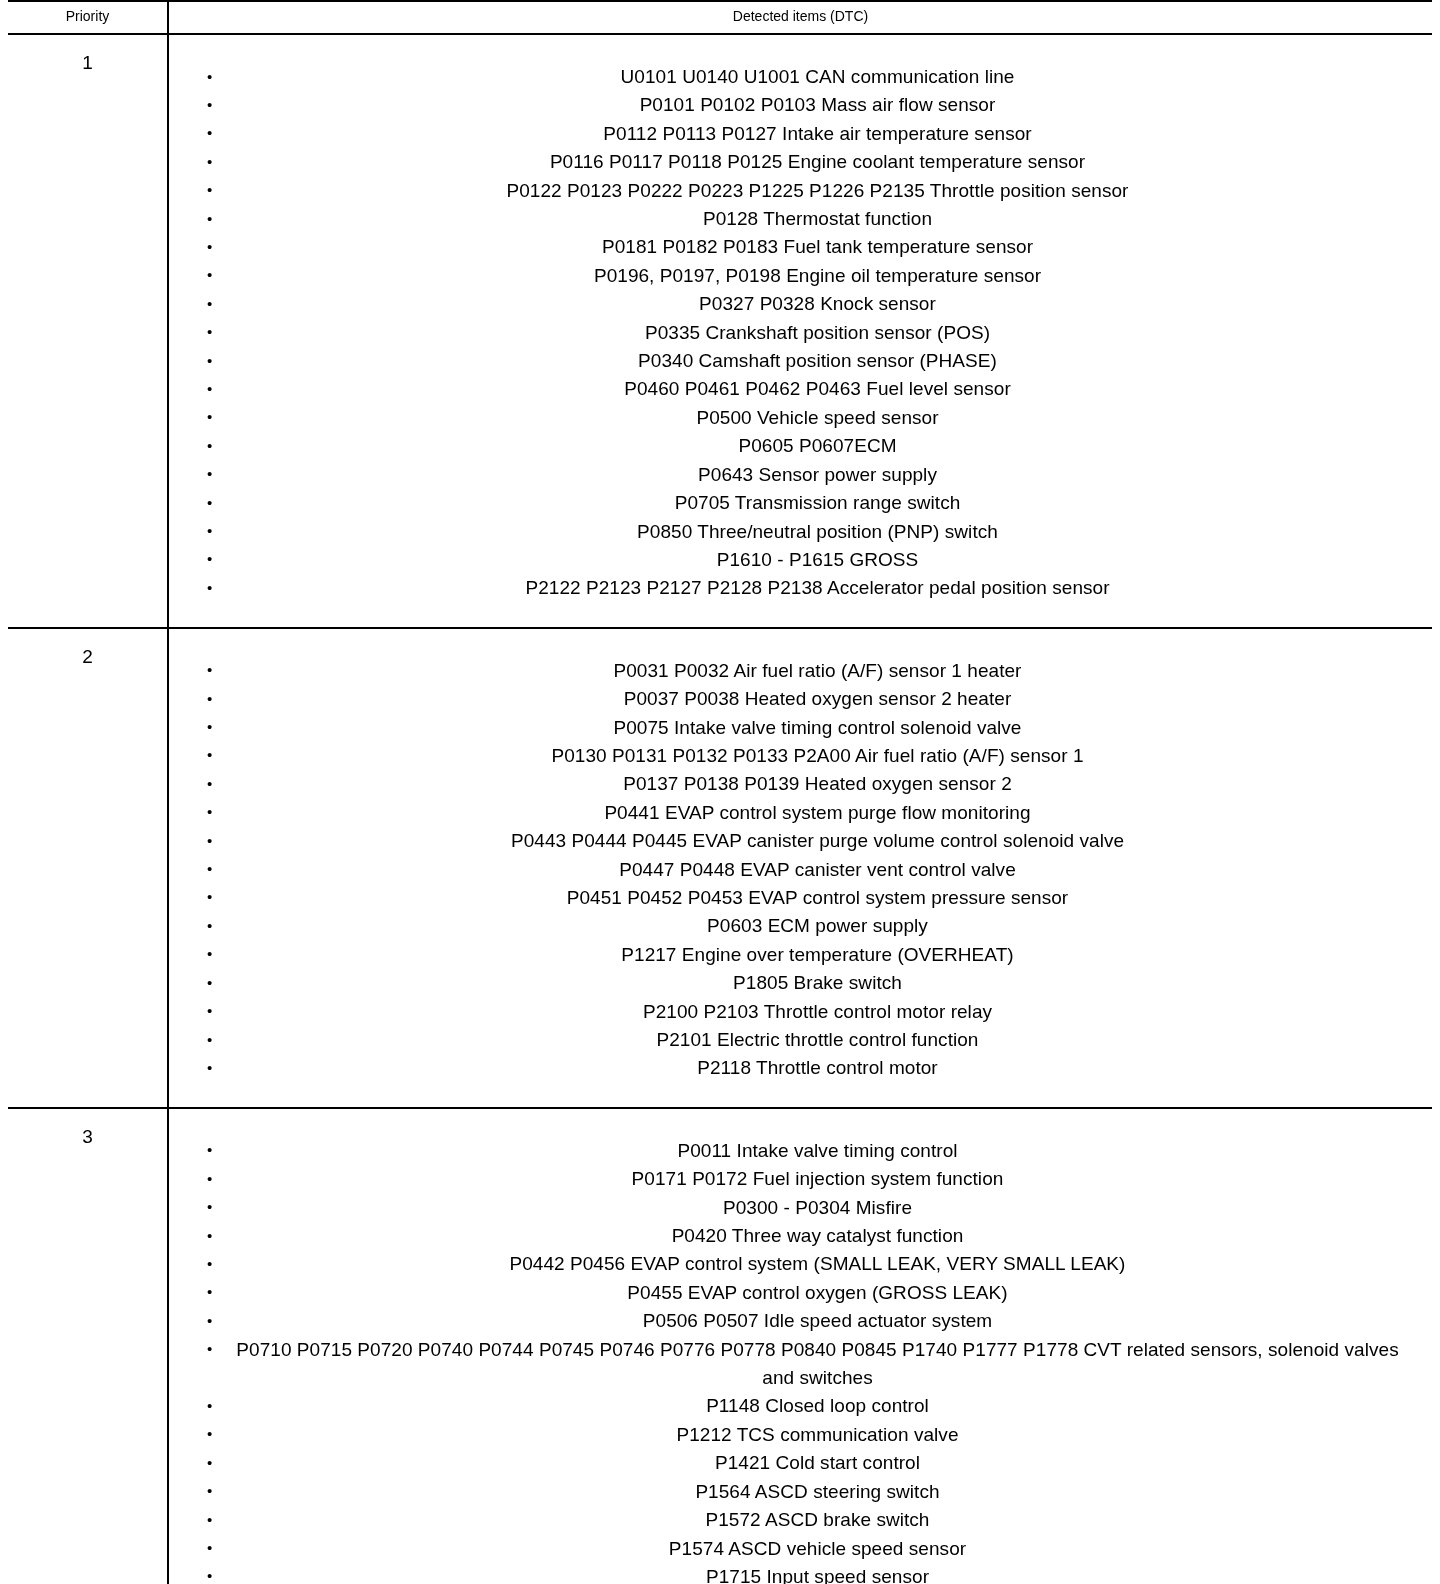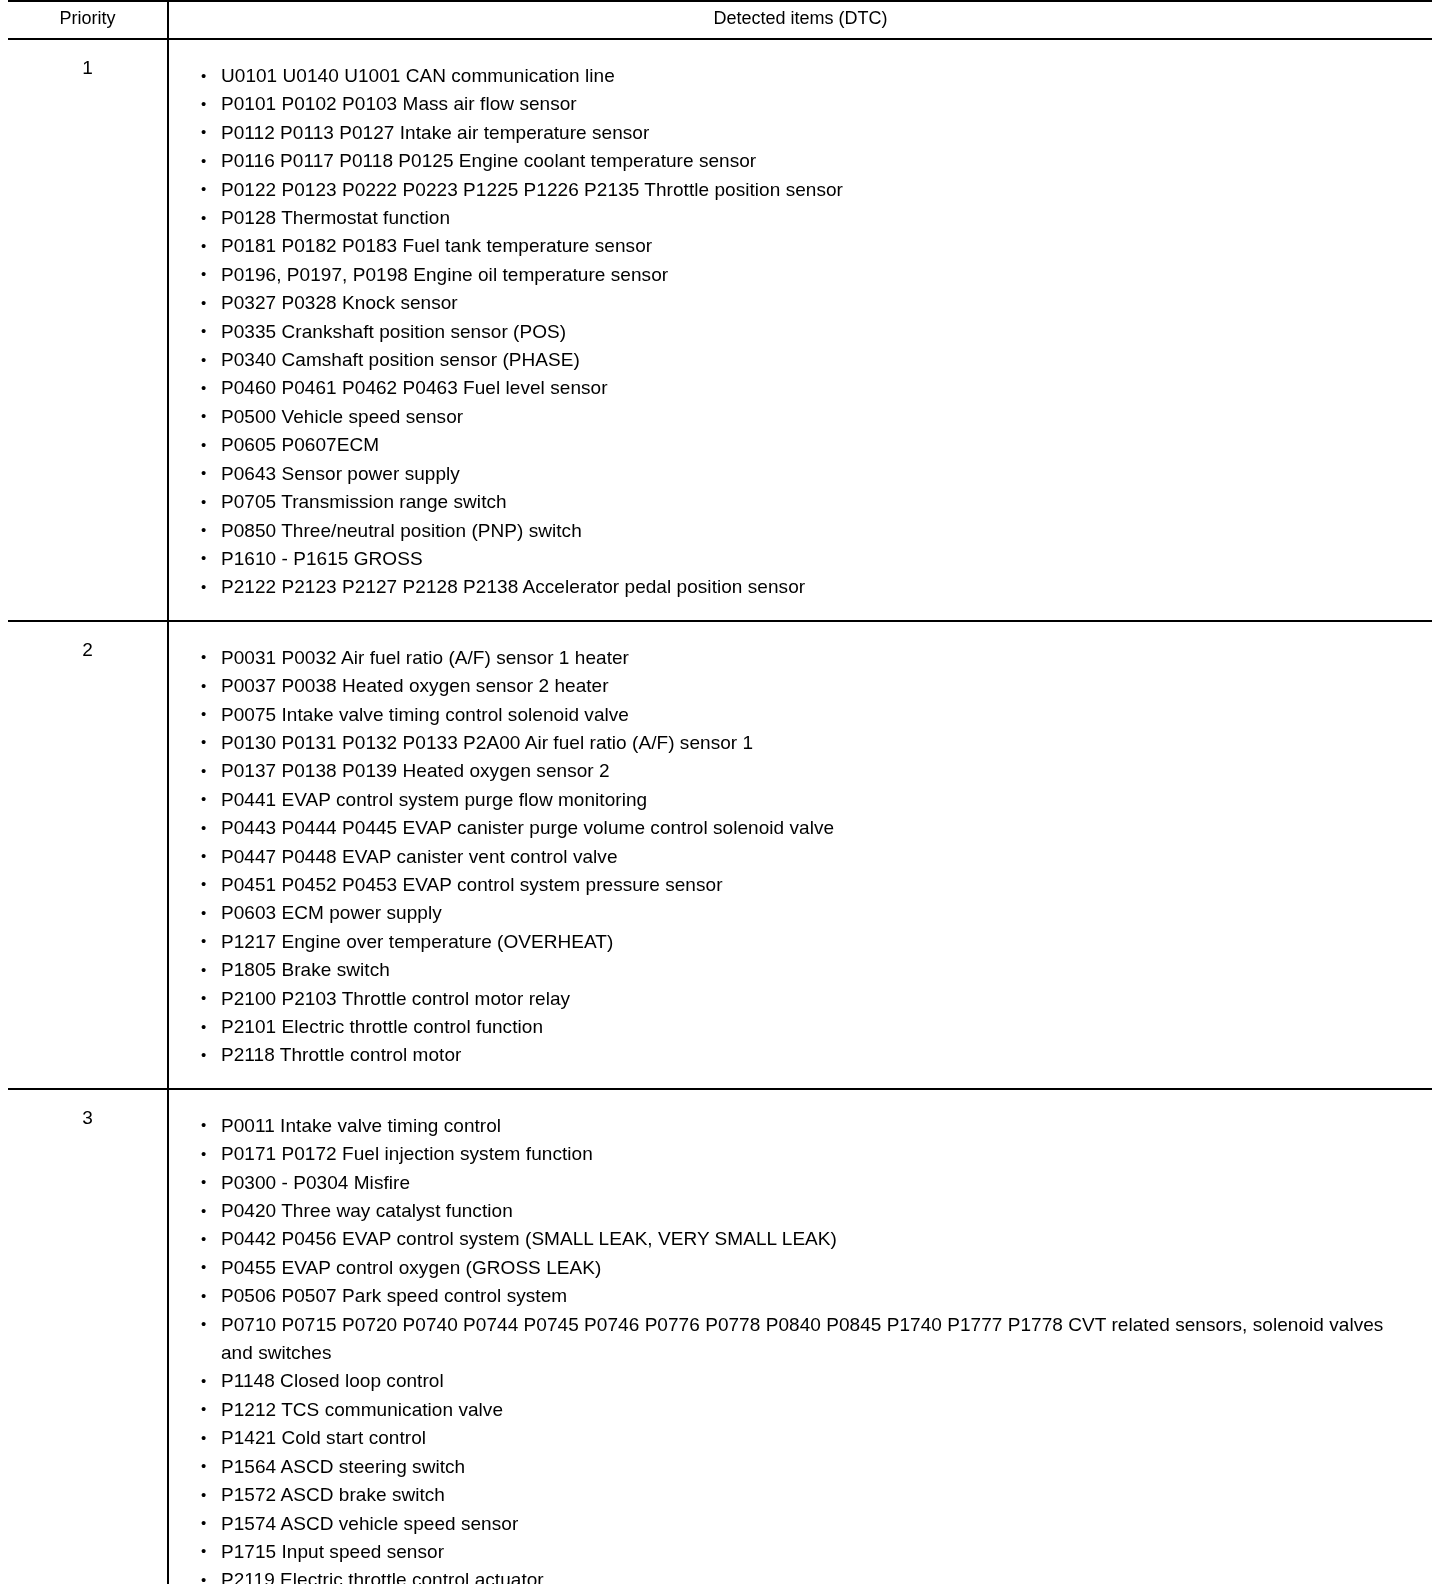--- a/index.html
+++ b/index.html
@@ -23,21 +23,21 @@
   table.dtc-table {
     width: 1424px;
     border-collapse: collapse;
     table-layout: fixed;
   }
   table.dtc-table col.col-priority { width: 160px; }
   table.dtc-table col.col-items { width: 1264px; }
 
   thead th {
     font-weight: normal;
-    font-size: 18px;
+    font-size: 14px;
     padding: 6px 0 9px 0;
     vertical-align: middle;
   }
   thead th.th-priority {
     border-top: 2.5px solid #000;
     border-bottom: 2.5px solid #000;
     border-right: 2.5px solid #000;
     text-align: center;
   }
   thead th.th-items {
@@ -60,22 +60,23 @@
   tbody td.cell-items {
     border-bottom: 2.5px solid #000;
     padding: 14px 10px 10px 22px;
   }
   tbody tr:last-child td {
     border-bottom: 2.5px solid #000;
   }
 
   ul.dtc-list {
     list-style: none;
-    margin: 8px;
+    margin: 14px;
     padding: 0;
+    text-align: center;
   }
   ul.dtc-list li {
     position: relative;
     padding-left: 22px;
     line-height: 28.4px;
     font-size: 19px;
     letter-spacing: 0.05px;
   }
   ul.dtc-list li::before {
     content: "\2022";
@@ -164,21 +165,21 @@
           <span class="pnum">3</span>
         </td>
         <td class="cell-items">
           <ul class="dtc-list">
             <li>P0011 Intake valve timing control</li>
             <li>P0171 P0172 Fuel injection system function</li>
             <li>P0300 - P0304 Misfire</li>
             <li>P0420 Three way catalyst function</li>
             <li>P0442 P0456 EVAP control system (SMALL LEAK, VERY SMALL LEAK)</li>
             <li>P0455 EVAP control oxygen (GROSS LEAK)</li>
-            <li>P0506 P0507 Park speed control system</li>
+            <li>P0506 P0507 Idle speed actuator system</li>
             <li>P0710 P0715 P0720 P0740 P0744 P0745 P0746 P0776 P0778 P0840 P0845 P1740 P1777 P1778 CVT related sensors, solenoid valves and switches</li>
             <li>P1148 Closed loop control</li>
             <li>P1212 TCS communication valve</li>
             <li>P1421 Cold start control</li>
             <li>P1564 ASCD steering switch</li>
             <li>P1572 ASCD brake switch</li>
             <li>P1574 ASCD vehicle speed sensor</li>
             <li>P1715 Input speed sensor</li>
             <li>P2119 Electric throttle control actuator</li>
           </ul>

